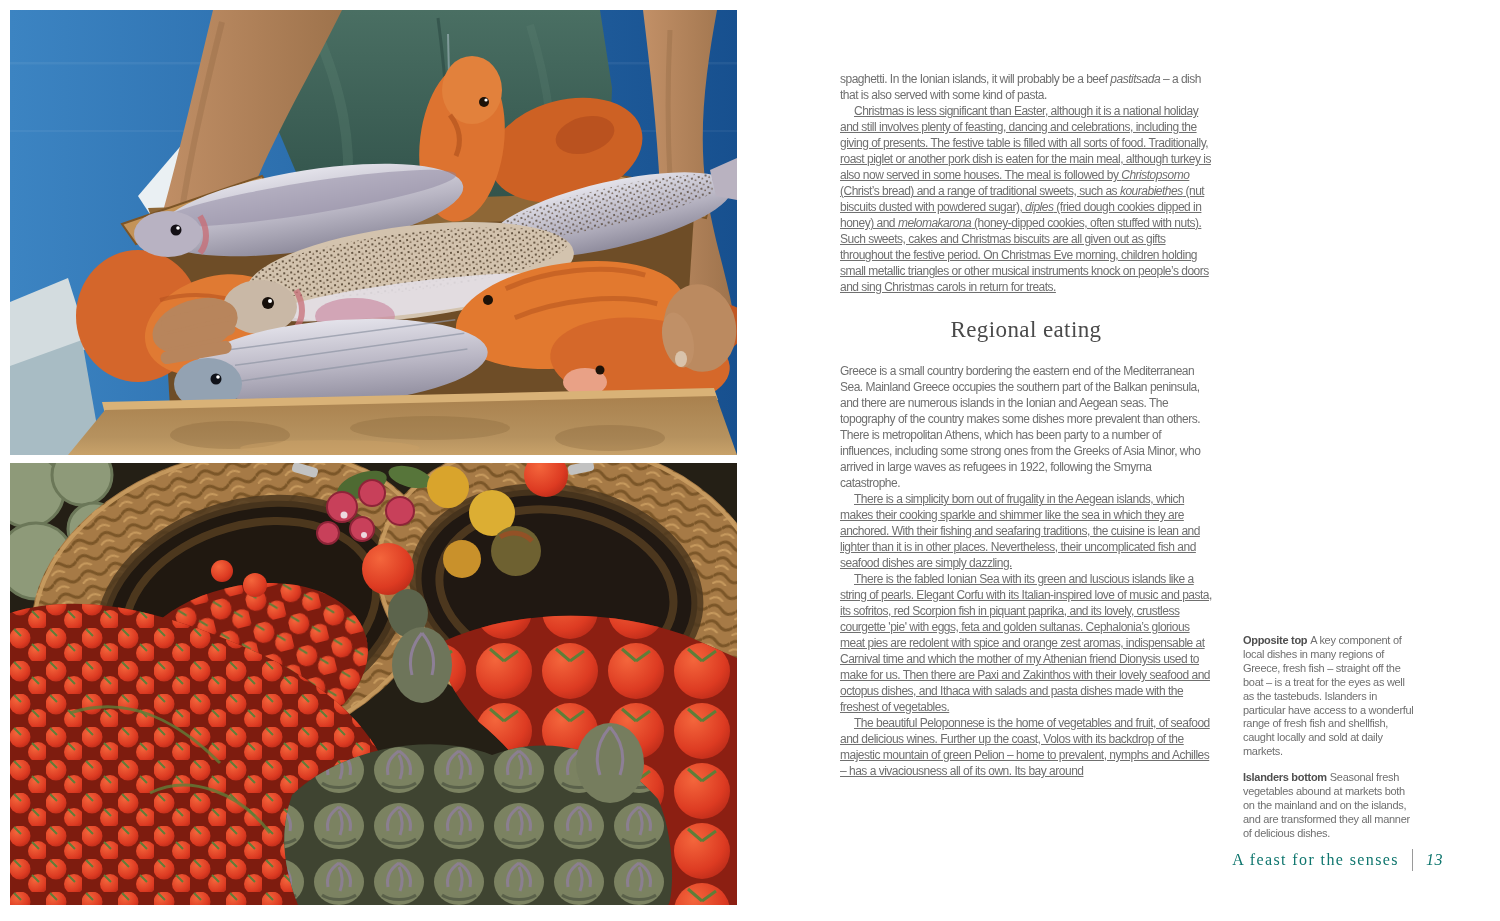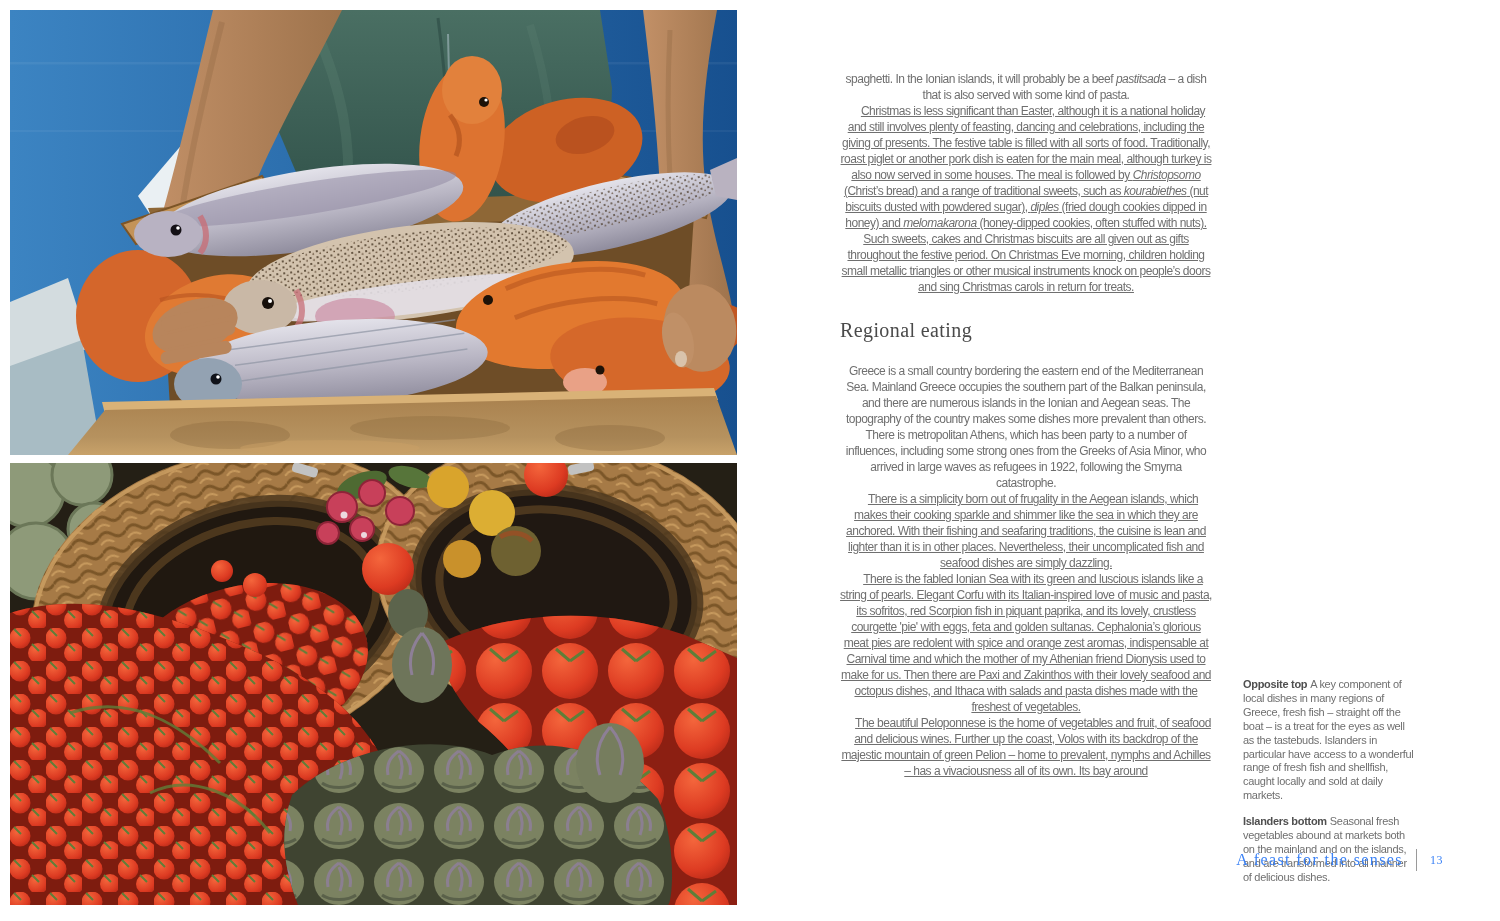--- a/index.html
+++ b/index.html
@@ -11,47 +11,47 @@
   .photo{position:absolute;overflow:hidden;background:#1d5696;}
   .photo svg{display:block;width:100%;height:100%;}
   #photo-top{left:10px;top:10px;width:727px;height:445px;}
   #photo-bottom{left:10px;top:463px;width:727px;height:442px;}
 
   .text-col{
     position:absolute;left:840px;top:71px;width:372px;
     color:#6f6f6f;font-size:12px;line-height:16px;letter-spacing:-0.5px;
     text-align:left;
   }
-  .text-col p{margin:0;text-align:center;}
+  .text-col p{margin:0;}
   .text-col p.ind{text-indent:14px;text-decoration:underline;}
   .text-col em{font-style:italic;}
   h2.section{
     font-family:"Liberation Serif","DejaVu Serif",serif;
-    font-weight:400;color:#4a4a4a;font-size:20px;line-height:26px;
-    letter-spacing:0.4px;margin:22px 0 20px 0;
+    font-weight:400;color:#4a4a4a;font-size:23px;line-height:26px;
+    letter-spacing:0.4px;margin:22px 0 20px 0;text-align:center;
   }
   .caption-col{
     position:absolute;left:1243px;top:634px;width:172px;
-    color:#6f6f6f;font-size:11px;line-height:13.9px;letter-spacing:-0.3px;margin-top:44px;
+    color:#6f6f6f;font-size:11px;line-height:13.9px;letter-spacing:-0.3px;
   }
   .caption-col p{margin:0 0 12px 0;}
   .caption-col b{color:#4f4f4f;font-weight:700;margin-right:3px;}
   .folio{
     position:absolute;top:847px;left:1143px;width:300px;height:26px;
     display:flex;align-items:center;justify-content:flex-end;gap:13px;
-    color:#3b82f6;
+    color:#0f766e;
   }
   .folio .rt{
     font-family:"Liberation Serif","DejaVu Serif",serif;
     font-size:16px;letter-spacing:1.4px;
   }
   .folio .sep{width:1px;height:22px;background:#9a9a9a;}
   .folio .pn{
     font-family:"Liberation Serif","DejaVu Serif",serif;
-    font-size:12px;letter-spacing:0.5px;
+    font-size:16px;letter-spacing:0.5px;font-style:italic;
   }
 </style>
 </head>
 <body>
 
 <figure class="photo" id="photo-top" style="margin:0" role="img" aria-label="Fisherman in a dark green apron holding a wooden crate of freshly caught fish">
 <svg viewBox="0 0 727 445" preserveAspectRatio="none">
   <defs>
     <linearGradient id="sea" x1="0" y1="0" x2="1" y2="0">
       <stop offset="0" stop-color="#3c84c2"></stop>
@@ -331,21 +331,21 @@
   <p class="ind">There is a simplicity born out of frugality in the Aegean islands, which makes their cooking sparkle and shimmer like the sea in which they are anchored. With their fishing and seafaring traditions, the cuisine is lean and lighter than it is in other places. Nevertheless, their uncomplicated fish and seafood dishes are simply dazzling.</p>
   <p class="ind">There is the fabled Ionian Sea with its green and luscious islands like a string of pearls. Elegant Corfu with its Italian-inspired love of music and pasta, its sofritos, red Scorpion fish in piquant paprika, and its lovely, crustless courgette 'pie' with eggs, feta and golden sultanas. Cephalonia’s glorious meat pies are redolent with spice and orange zest aromas, indispensable at Carnival time and which the mother of my Athenian friend Dionysis used to make for us. Then there are Paxi and Zakinthos with their lovely seafood and octopus dishes, and Ithaca with salads and pasta dishes made with the freshest of vegetables.</p>
   <p class="ind">The beautiful Peloponnese is the home of vegetables and fruit, of seafood and delicious wines. Further up the coast, Volos with its backdrop of the majestic mountain of green Pelion – home to prevalent, nymphs and Achilles – has a vivaciousness all of its own. Its bay around</p>
 </main>
 
 <aside class="caption-col">
   <p>
     <b>Opposite top</b><span>A key component of local dishes in many regions of Greece, fresh fish – straight off the boat – is a treat for the eyes as well as the tastebuds. Islanders in particular have access to a wonderful range of fresh fish and shellfish, caught locally and sold at daily markets.</span>
   </p>
   <p>
-    <b>Islanders bottom</b><span>Seasonal fresh vegetables abound at markets both on the mainland and on the islands, and are transformed into all manner of delicious dishes.</span>
+    <b>Islanders bottom</b><span>Seasonal fresh vegetables abound at markets both on the mainland and on the islands, and are transformed they all manner of delicious dishes.</span>
   </p>
 </aside>
 
 <footer class="folio">
   <span class="rt">A feast for the senses</span>
   <span class="sep"></span>
   <span class="pn">13</span>
 </footer>
 
 </body></html>

